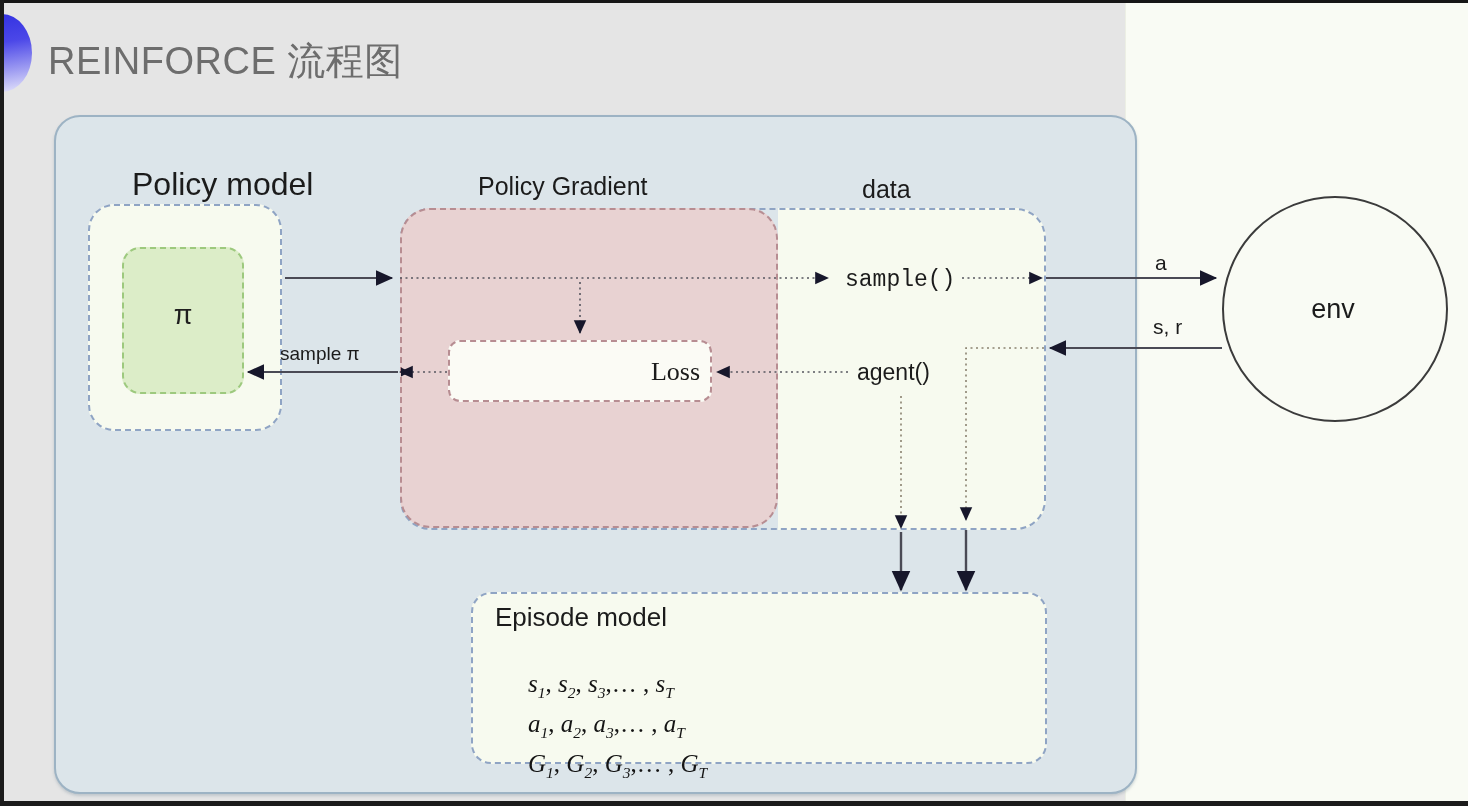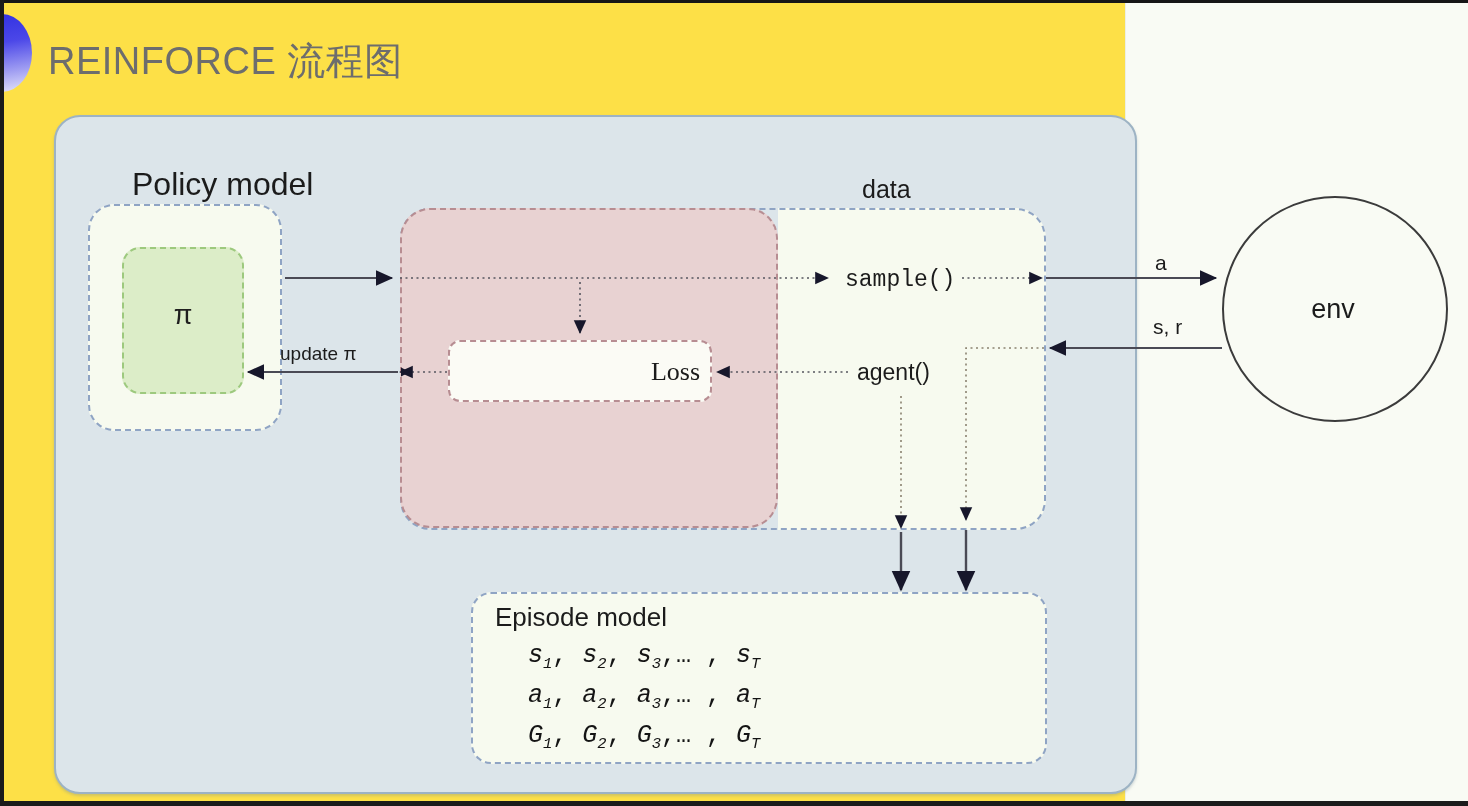--- a/index.html
+++ b/index.html
@@ -4,21 +4,21 @@
 <style>
   html, body {
     margin: 0; padding: 0;
     background: #ffffff;
   }
   #stage {
     position: relative;
     width: 1468px;
     height: 806px;
     overflow: hidden;
-    background: #fde047;
+    background: #e5e5e5;
     font-family: "Liberation Sans", sans-serif;
   }
   
   .edge-left {
     position: absolute; left: 0; top: 0; width: 4px; height: 806px;
     background: #1b1b1b; z-index: 60;
   }
   .edge-bottom {
     position: absolute; left: 0; bottom: 0; width: 1468px; height: 5px;
     background: #1b1b1b; z-index: 60;
@@ -122,21 +122,21 @@
   .lbl-update  { left: 280px; top: 343px; font-size: 19px; }
   .lbl-a       { left: 1155px; top: 251px; font-size: 21px; }
   .lbl-sr      { left: 1153px; top: 315px; font-size: 21px; }
 
   
   .ep-title {
     position: absolute; left: 495px; top: 602px; font-size: 26px; color: #1b1b1b; z-index: 9;
   }
   .ep-row {
     position: absolute; left: 528px; font-size: 25px; color: #141414; z-index: 9;
-    font-family: Liberation Mono, monospace; font-style: italic; white-space: nowrap;
+    font-family: Liberation Serif, serif; font-style: italic; white-space: nowrap; margin-top: 29px;
   }
   .ep-row sub { font-size: 0.62em; font-style: italic; }
   .ep-row .nonit { font-style: normal; }
   .ep-r1 { top: 641px; }
   .ep-r2 { top: 681px; }
   .ep-r3 { top: 721px; }
 
   
   .env-circle {
     position: absolute; left: 1222px; top: 196px;
@@ -164,31 +164,32 @@
   <div class="outer-box"></div>
 
   <div class="agent-fill"></div>
 
   <div class="dashbox policy-model-box"></div>
   <div class="caption cap-policy-model">Policy model</div>
   <div class="dashbox pi-box"></div>
   <div class="pi-label">π</div>
 
   <div class="dashbox pg-box"></div>
+  <div class="caption cap-policy-grad">Policy Gradient</div>
 
   <div class="dashbox agent-box"></div>
   <div class="caption cap-agent">data</div>
 
   <div class="dashbox loss-box"></div>
   <div class="node-label lbl-loss">Loss</div>
 
   <div class="node-label lbl-sample">sample()</div>
   <div class="node-label lbl-learn">agent()</div>
 
-  <div class="node-label lbl-update">update π</div>
+  <div class="node-label lbl-update">sample π</div>
   <div class="node-label lbl-a">a</div>
   <div class="node-label lbl-sr">s, r</div>
 
   <div class="env-circle"></div>
   <div class="node-label lbl-env">env</div>
 
   <div class="dashbox episode-box"></div>
   <div class="ep-title">Episode model</div>
   <div class="ep-row ep-r1">s<sub>1</sub><span class="nonit">, </span>s<sub>2</sub><span class="nonit">, </span>s<sub>3</sub><span class="nonit">,… , </span>s<sub>T</sub></div>
   <div class="ep-row ep-r2">a<sub>1</sub><span class="nonit">, </span>a<sub>2</sub><span class="nonit">, </span>a<sub>3</sub><span class="nonit">,… , </span>a<sub>T</sub></div>

